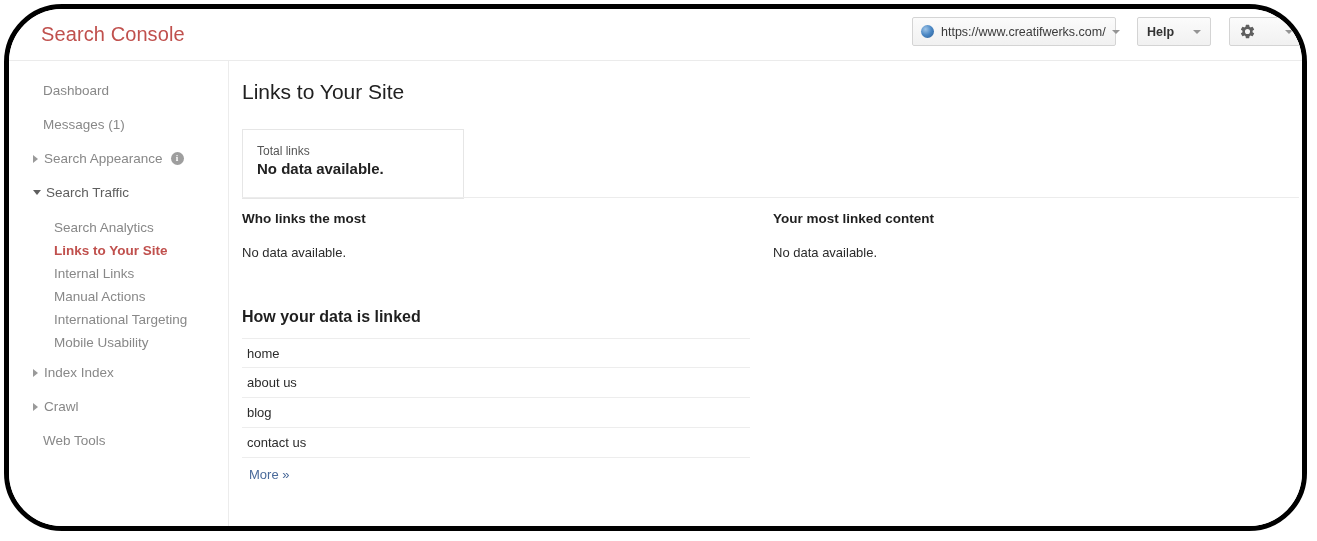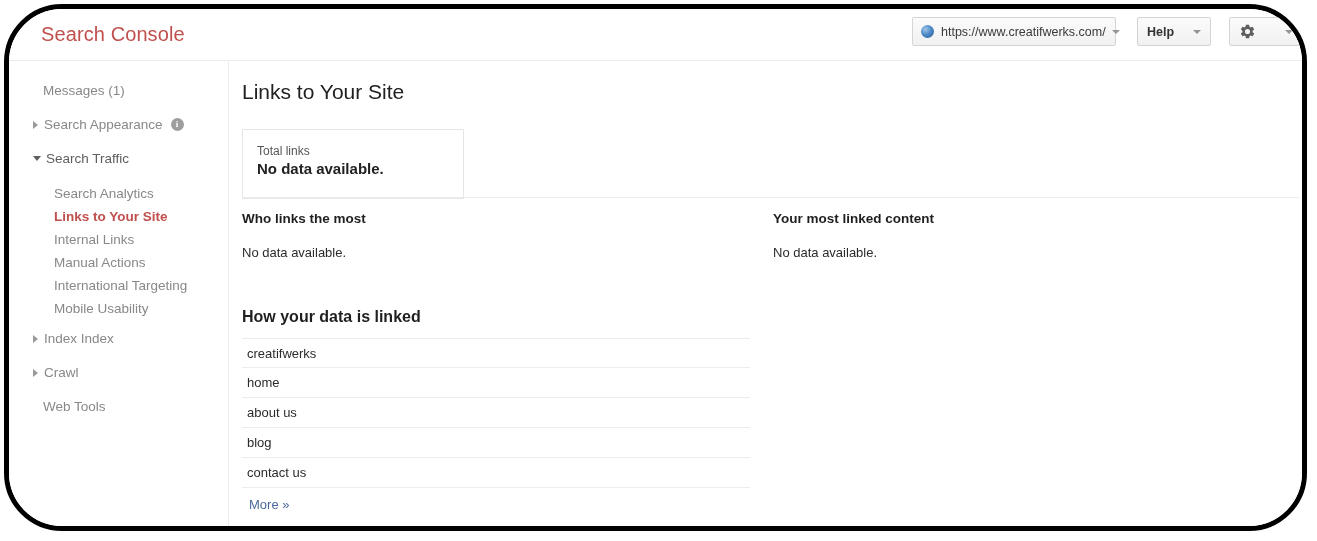--- a/index.html
+++ b/index.html
@@ -314,20 +314,23 @@
         <svg width="17" height="17" viewBox="0 0 24 24" fill="#5f5f5f">
           <path d="M19.14 12.94a7.07 7.07 0 0 0 .06-.94 7.07 7.07 0 0 0-.06-.94l2.03-1.58a.49.49 0 0 0 .12-.61l-1.92-3.32a.49.49 0 0 0-.59-.22l-2.39.96a7.02 7.02 0 0 0-1.62-.94l-.36-2.54a.48.48 0 0 0-.48-.41h-3.84a.48.48 0 0 0-.48.41l-.36 2.54c-.59.24-1.13.56-1.62.94l-2.39-.96a.49.49 0 0 0-.59.22L2.74 8.87a.49.49 0 0 0 .12.61l2.03 1.58c-.04.31-.06.63-.06.94s.02.63.06.94l-2.03 1.58a.49.49 0 0 0-.12.61l1.92 3.32c.12.21.37.29.59.22l2.39-.96c.49.38 1.03.7 1.62.94l.36 2.54c.04.24.24.41.48.41h3.84c.24 0 .44-.17.48-.41l.36-2.54c.59-.24 1.13-.56 1.62-.94l2.39.96c.22.07.47-.01.59-.22l1.92-3.32a.49.49 0 0 0-.12-.61l-2.03-1.58zM12 15.6A3.6 3.6 0 1 1 12 8.4a3.6 3.6 0 0 1 0 7.2z"></path>
         </svg>
       </span>
       <span class="caret"></span>
     </div>
   </div>
 
   <div id="sidebar">
 
+    <div class="nav-row top-level">
+      <span>Dashboard</span>
+    </div>
 
     <div class="nav-row top-level">
       <span>Messages (1)</span>
     </div>
 
     <div class="nav-row group">
       <span class="tri-right"></span>
       <span>Search Appearance</span>
       <span id="info-icon">i</span>
     </div>
@@ -387,21 +390,20 @@
 
     <div id="who-links-heading" class="col-heading">Who links the most</div>
     <div id="who-links-body" class="col-body">No data available.</div>
 
     <div id="most-linked-heading" class="col-heading">Your most linked content</div>
     <div id="most-linked-body" class="col-body">No data available.</div>
 
     <div id="how-linked-heading">How your data is linked</div>
 
     <div id="how-linked-list">
-      <div class="link-row">creatifwerks</div>
       <div class="link-row">home</div>
       <div class="link-row">about us</div>
       <div class="link-row">blog</div>
       <div class="link-row">contact us</div>
       <span id="more-link">More »</span>
     </div>
 
   </div>
 </div>
 

